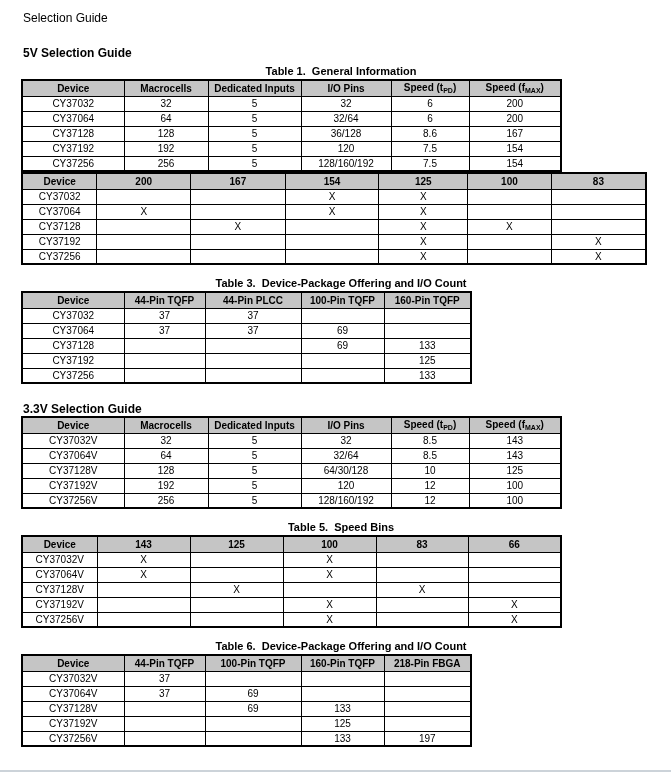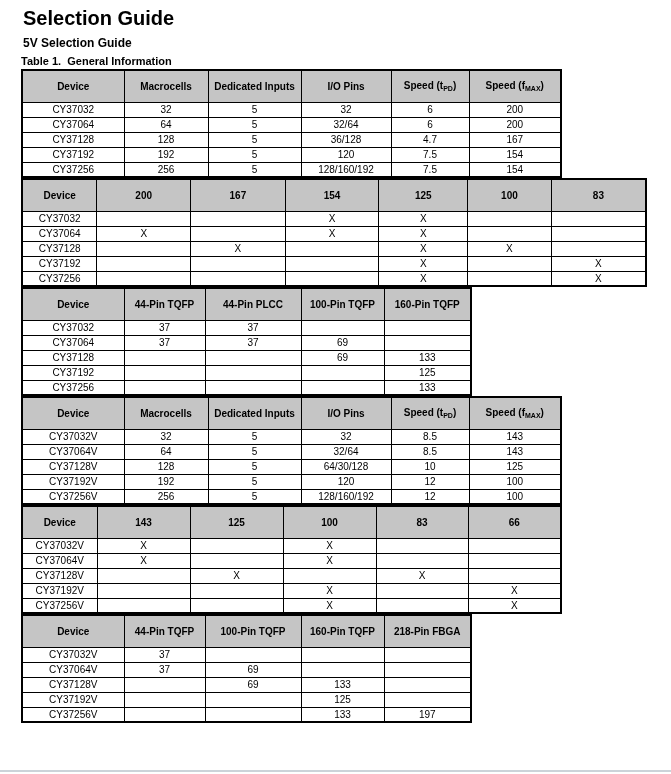--- a/index.html
+++ b/index.html
@@ -7,60 +7,61 @@
   body { font-family: "Liberation Sans", sans-serif; color: #000; }
   .page {
     position: relative;
     width: 671px;
     height: 774px;
     background: #ffffff;
     padding: 8px 24px 0 21px;
     overflow: hidden;
   }
   h1.page-title {
-    font-size: 20px;
+    font-size: 12px;
     line-height: 20px;
-    font-weight: bold;
+    font-weight: normal;
     margin-left: 2px;
   }
   h2.section-heading {
     font-size: 12px;
     line-height: 14px;
     font-weight: bold;
-    margin-top: 8px;
+    margin-top: 18px;
     margin-left: 2px;
   }
   .caption {
     font-size: 11px;
     line-height: 12px;
     font-weight: bold;
     white-space: pre;
     margin-top: 12px;
     margin-bottom: 2px;
-    margin-left: 0;
+    margin-left: 14px;
+    text-align: center;
   }
   .caption.first-after-heading { margin-top: 5px; }
   table.data-table {
     border-collapse: collapse;
     border: 2px solid #000;
     table-layout: fixed;
   }
   table.data-table th,
   table.data-table td {
     border: 1px solid #000;
     font-size: 10px;
     text-align: center;
     vertical-align: middle;
     padding: 0 2px;
     overflow: hidden;
   }
   table.data-table th {
     background: #c5c5c5;
     font-weight: bold;
-    height: 32px;
+    height: 16px;
   }
   table.data-table td { height: 15px; }
   table.data-table sub {
     font-size: 7px;
     vertical-align: -2px;
   }
   .page-bottom-edge {
     position: absolute;
     left: 0; right: 0;
     top: 770px;
@@ -113,21 +114,21 @@
             <td>5</td>
             <td>32/64</td>
             <td>6</td>
             <td>200</td>
           </tr>
           <tr>
             <td>CY37128</td>
             <td>128</td>
             <td>5</td>
             <td>36/128</td>
-            <td>4.7</td>
+            <td>8.6</td>
             <td>167</td>
           </tr>
           <tr>
             <td>CY37192</td>
             <td>192</td>
             <td>5</td>
             <td>120</td>
             <td>7.5</td>
             <td>154</td>
           </tr>
@@ -205,20 +206,21 @@
             <td></td>
             <td></td>
             <td></td>
             <td>X</td>
             <td></td>
             <td>X</td>
           </tr>
         </tbody>
       </table>
 
+    <div class="caption">Table 3.  Device-Package Offering and I/O Count</div>
     <table class="data-table" data-table="2">
       <colgroup>
         <col style="width:102px">
           <col style="width:81px">
           <col style="width:96px">
         <col style="width:83px">
           <col style="width:87px">
       </colgroup>
     <thead>
           <tr>
@@ -263,20 +265,21 @@
             <td></td>
             <td></td>
             <td></td>
             <td>133</td>
           </tr>
         </tbody>
       </table>
   </section>
 
   <section>
+    <h2 class="section-heading">3.3V Selection Guide</h2>
 
     <table class="data-table" data-table="3">
       <colgroup>
         <col style="width:102px">
           <col style="width:84px">
           <col style="width:93px">
         <col style="width:90px">
           <col style="width:78px">
           <col style="width:92px">
       </colgroup>
@@ -327,20 +330,21 @@
             <td>CY37256V</td>
             <td>256</td>
             <td>5</td>
             <td>128/160/192</td>
             <td>12</td>
             <td>100</td>
           </tr>
         </tbody>
       </table>
 
+    <div class="caption">Table 5.  Speed Bins</div>
     <table class="data-table" data-table="4">
       <colgroup>
         <col style="width:75px">
           <col style="width:93px">
           <col style="width:93px">
         <col style="width:93px">
           <col style="width:92px">
           <col style="width:93px">
       </colgroup>
     <thead>
@@ -390,20 +394,21 @@
             <td>CY37256V</td>
             <td></td>
             <td></td>
             <td>X</td>
             <td></td>
             <td>X</td>
           </tr>
         </tbody>
       </table>
 
+    <div class="caption">Table 6.  Device-Package Offering and I/O Count</div>
     <table class="data-table" data-table="5">
       <colgroup>
         <col style="width:102px">
           <col style="width:81px">
           <col style="width:96px">
         <col style="width:83px">
           <col style="width:87px">
       </colgroup>
     <thead>
           <tr>

